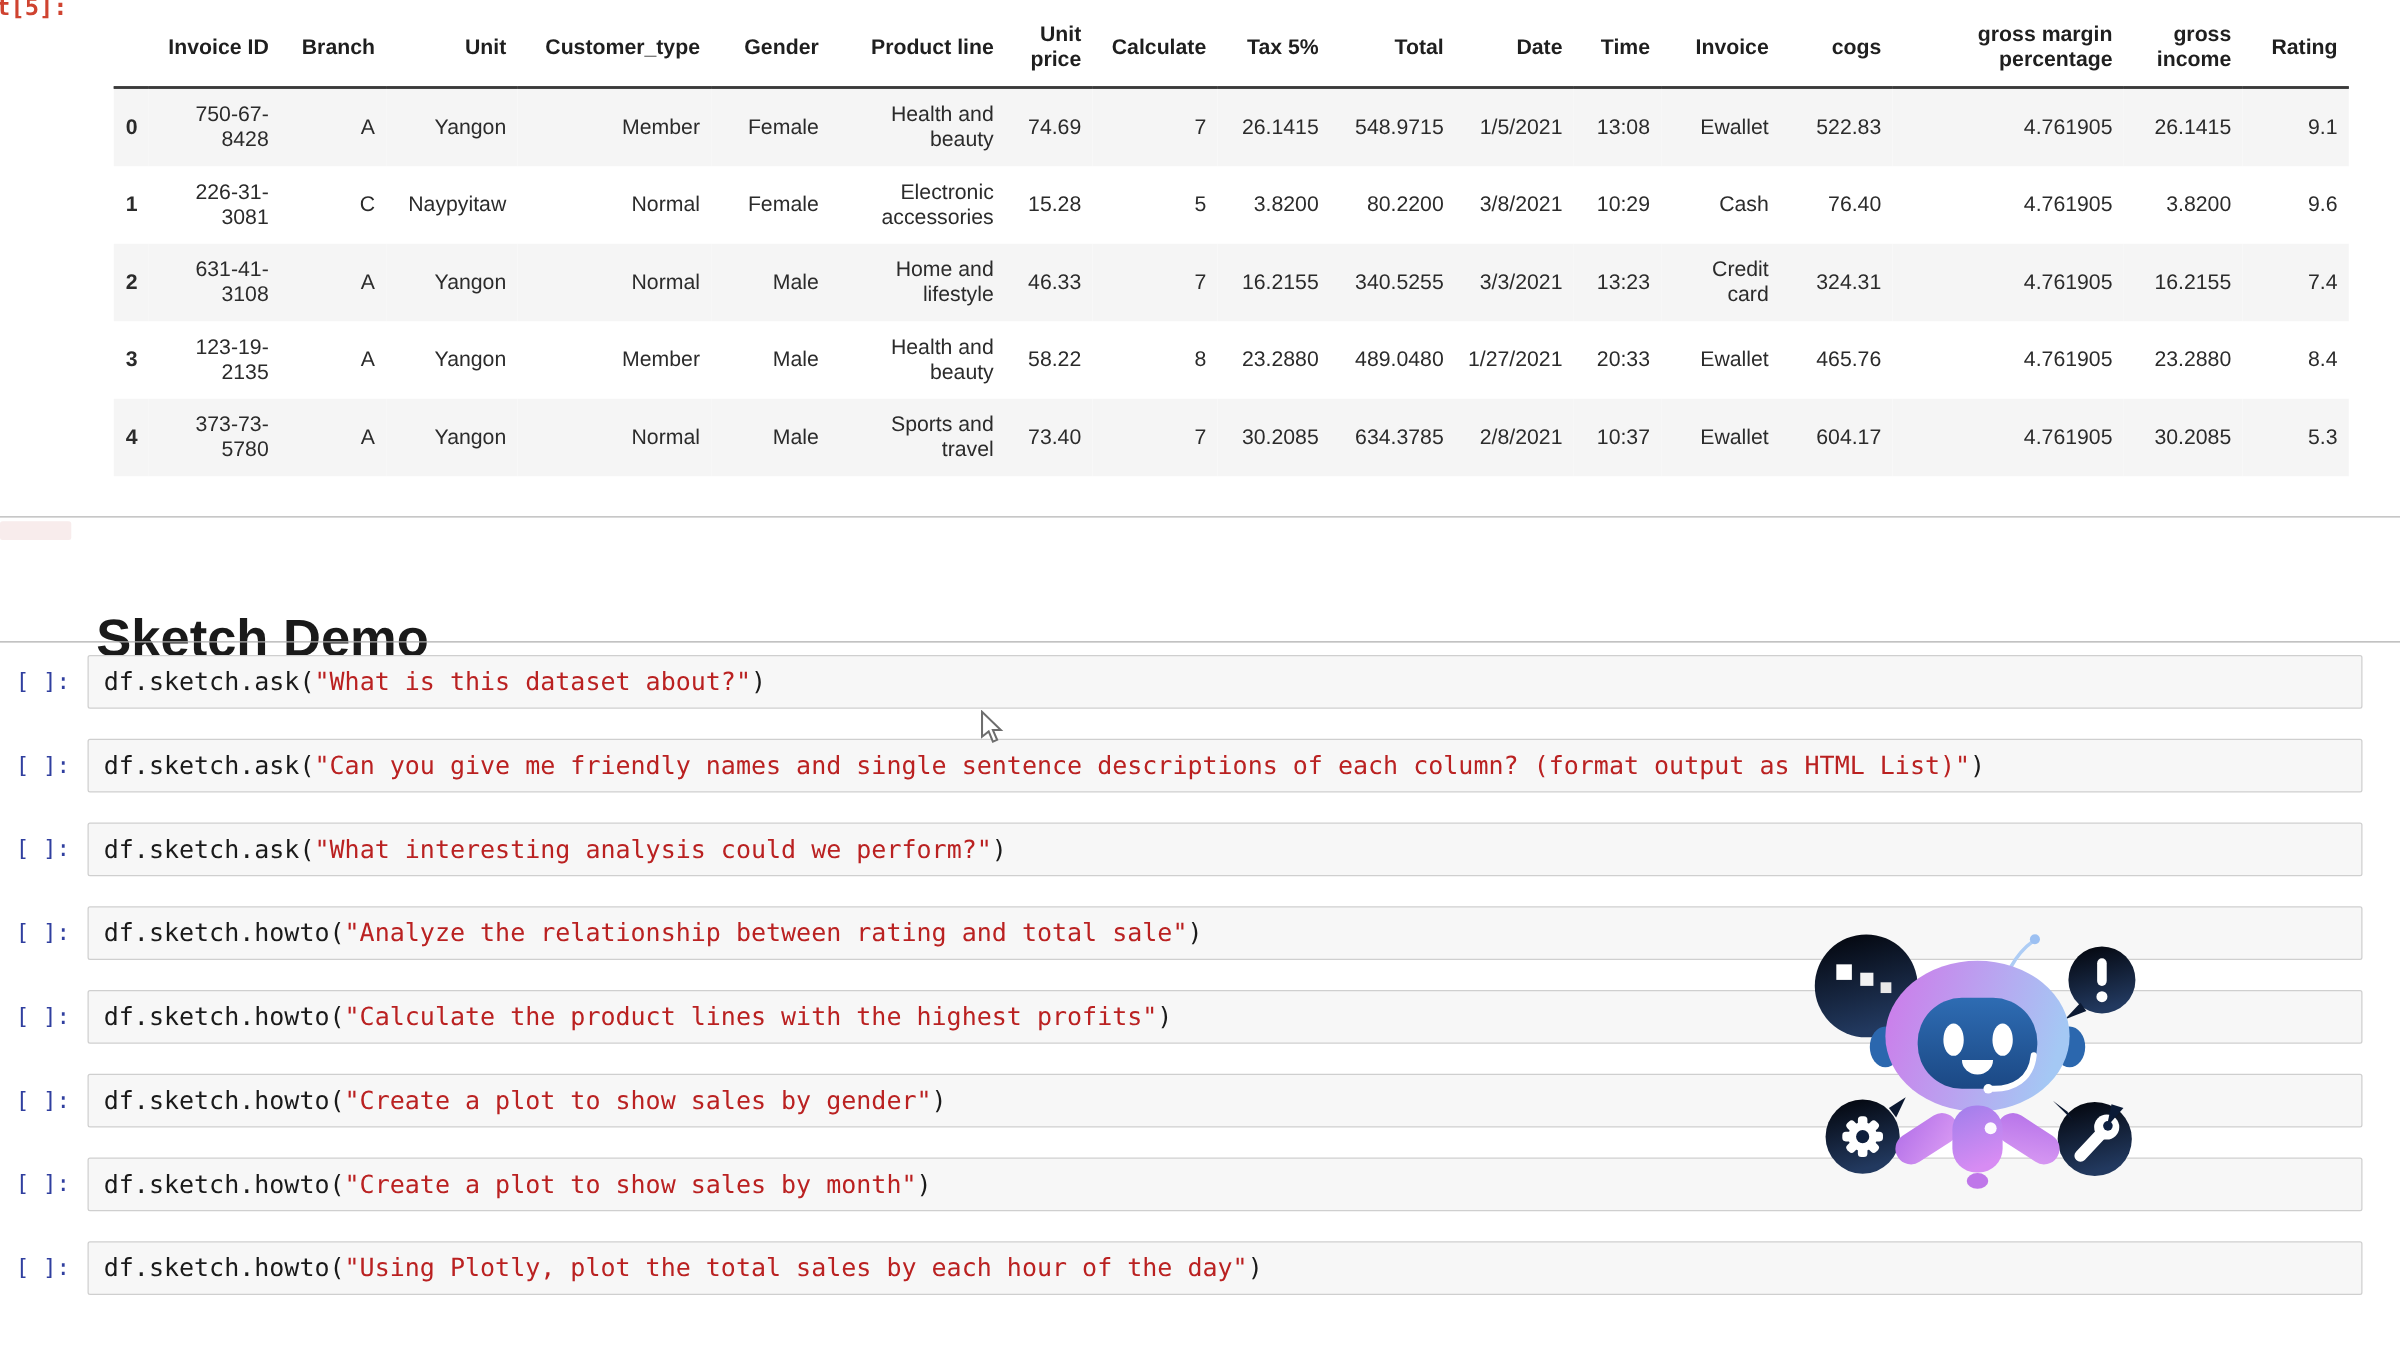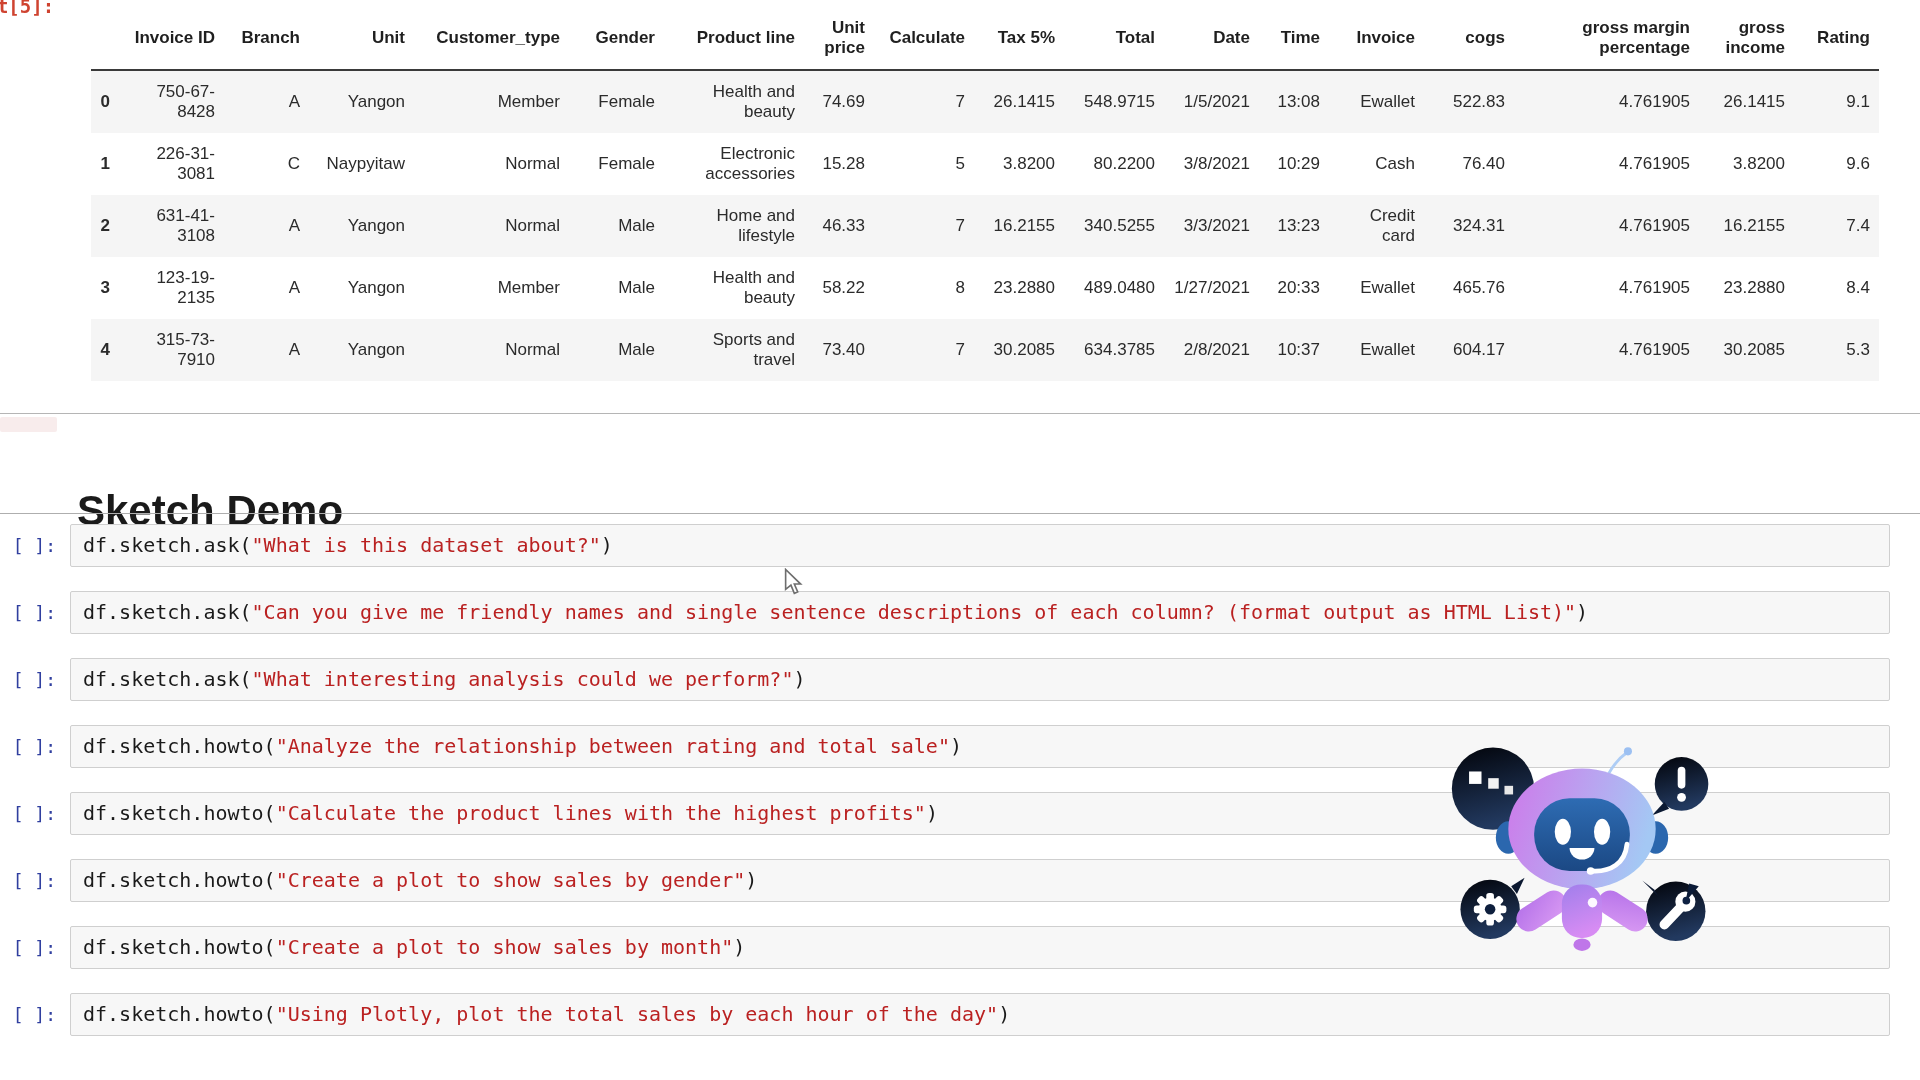--- a/index.html
+++ b/index.html
@@ -182,21 +182,21 @@
           <td>1/27/2021</td>
           <td>20:33</td>
           <td>Ewallet</td>
           <td>465.76</td>
           <td>4.761905</td>
           <td>23.2880</td>
           <td>8.4</td>
         </tr>
         <tr>
           <th>4</th>
-          <td>315-73-7910</td>
+          <td>373-73-5780</td>
           <td>A</td>
           <td>Yangon</td>
           <td>Normal</td>
           <td>Male</td>
           <td>Sports and travel</td>
           <td>73.40</td>
           <td>7</td>
           <td>30.2085</td>
           <td>634.3785</td>
           <td>2/8/2021</td>

